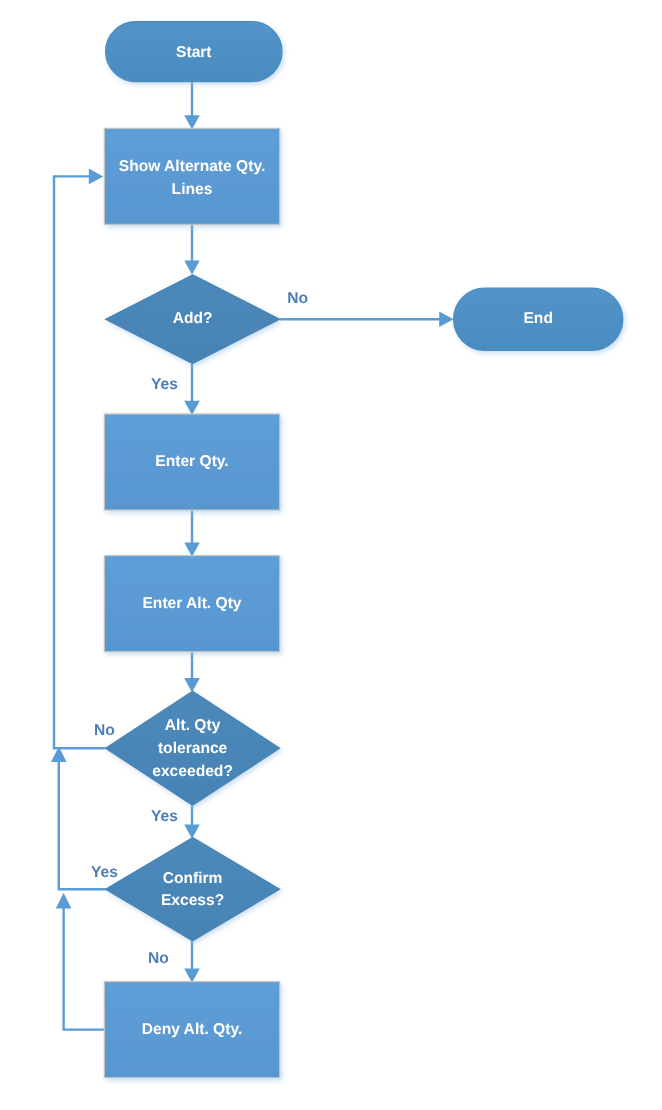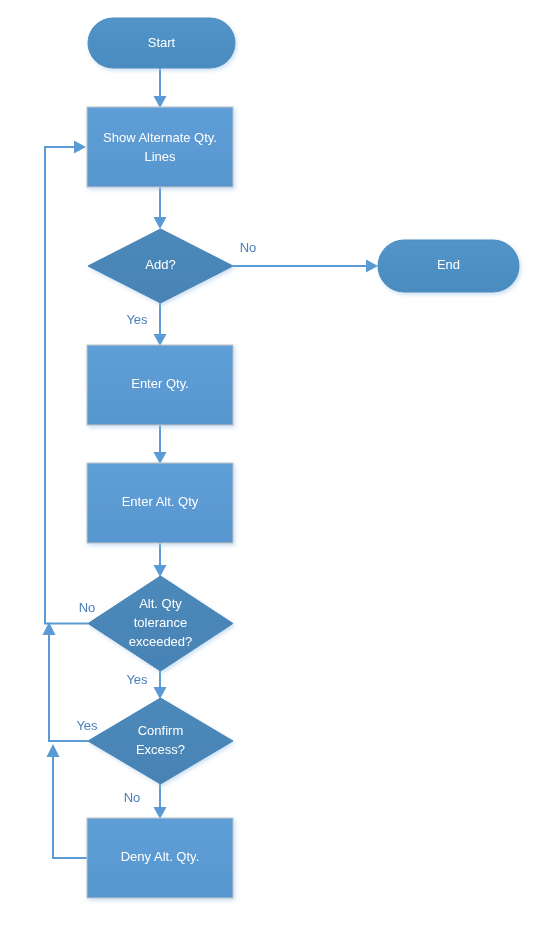--- a/index.html
+++ b/index.html
@@ -11,20 +11,21 @@
   body {
     width: 552px;
     height: 925px;
     font-family: "Liberation Sans", sans-serif;
     overflow: hidden;
   }
   #flow-root {
     position: relative;
     width: 552px;
     height: 925px;
+    font-weight: bold;
   }
   svg#flowchart {
     display: block;
     width: 552px;
     height: 925px;
   }
   .node-shape {
     stroke-width: 1;
   }
   .node-label {

